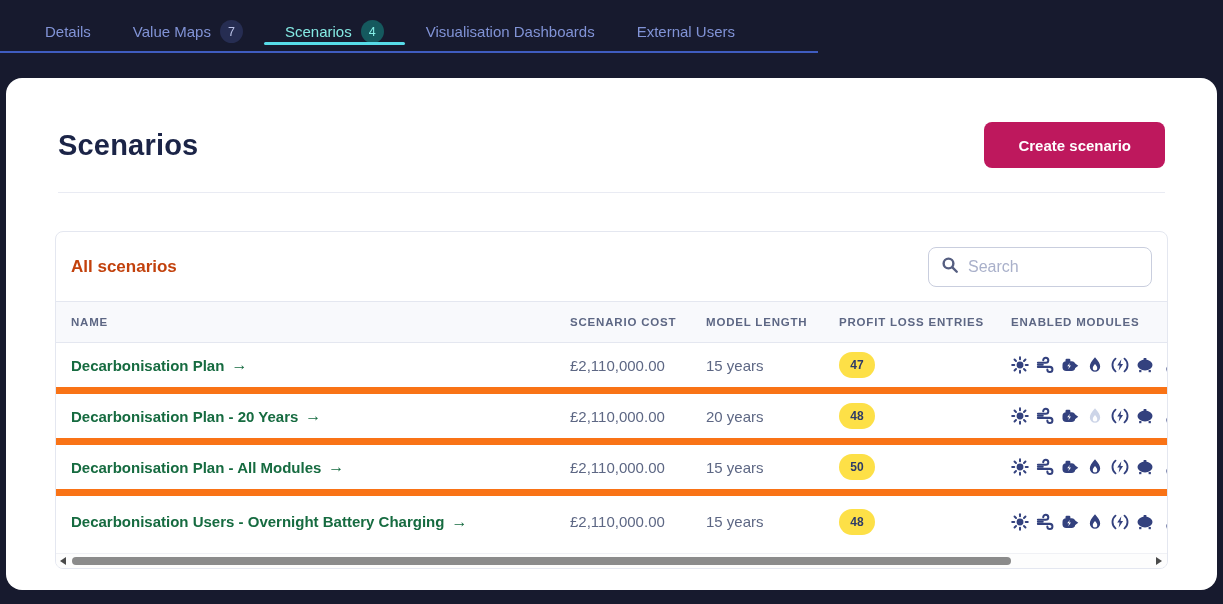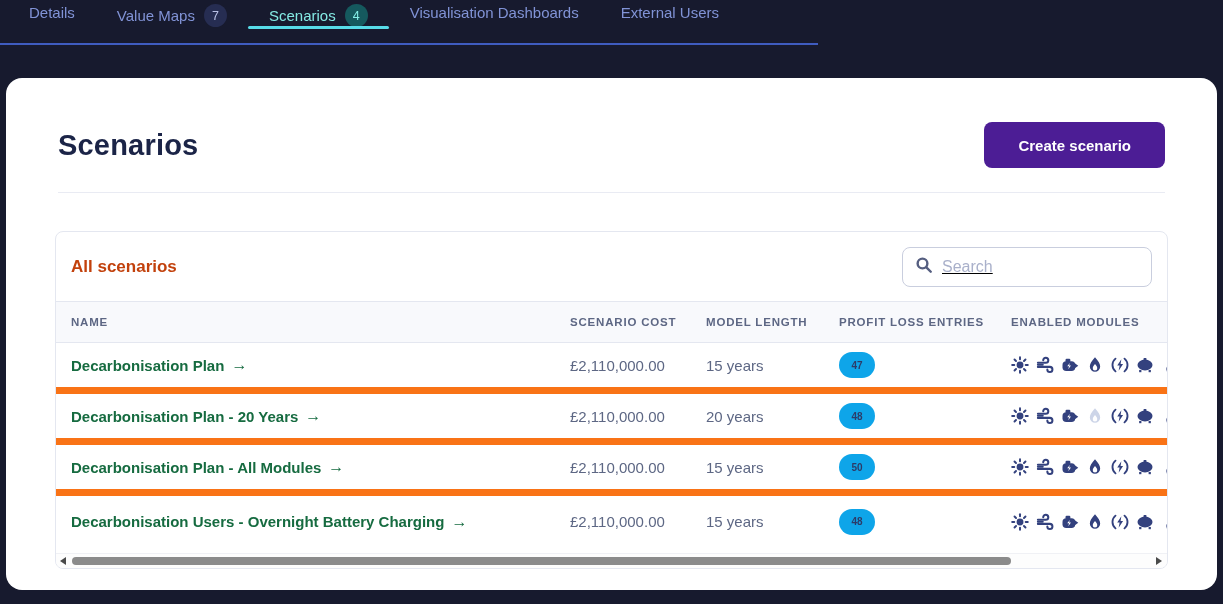--- a/index.html
+++ b/index.html
@@ -5,23 +5,23 @@
   * { margin:0; padding:0; box-sizing:border-box; }
   html,body { width:1223px; height:604px; overflow:hidden; }
   body {
     background:#171a2e;
     font-family:"Liberation Sans", sans-serif;
     position:relative;
   }
 
   
   .topnav {
-    position:absolute; top:4px; left:0; width:818px; height:41px;
+    position:absolute; top:12px; left:0; width:818px; height:41px;
     border-bottom:2px solid #3f5cc0;
-    display:flex; align-items:flex-start; padding-left:8px;
+    display:flex; align-items:center; padding-left:24px;
   }
   .tab {
     display:flex; align-items:center; gap:9px;
     padding:0 21px; cursor:pointer; position:relative;
     color:#8193d6; font-size:15px;
   }
   .tab.active { color:#84e9e3; }
   .tab.active::after {
     content:""; position:absolute; left:0; right:0; bottom:-2px;
     height:3px; background:#57dbe8; border-radius:2px;
@@ -35,41 +35,41 @@
 
   
   .card {
     position:absolute; left:6px; right:6px; top:78px; height:512px;
     background:#ffffff; border-radius:16px;
     padding:44px 46px 0 46px;
   }
   .card-header { display:flex; justify-content:space-between; align-items:center; padding:0 6px 0 6px; }
   .page-title { font-size:29px; font-weight:bold; color:#1b2447; letter-spacing:.2px; }
   .create-btn {
-    background:#4c1d95; color:#ffffff; border:none; border-radius:8px;
+    background:#be185d; color:#ffffff; border:none; border-radius:8px;
     height:46px; padding:0 34px; font-size:15px; font-weight:bold;
     font-family:"Liberation Sans", sans-serif; cursor:pointer;
   }
   .divider { border:none; border-top:1px solid #e9ebf3; margin:24px 6px 0 6px; }
 
   
   .panel {
     margin:38px 3px 0 3px; border:1px solid #e4e7f0; border-radius:8px;
     height:338px; overflow:hidden; display:flex; flex-direction:column;
     background:#fff;
   }
   .panel-head {
     display:flex; justify-content:space-between; align-items:center;
     padding:15px 15px 14px 15px;
   }
   .panel-title { font-size:17px; font-weight:bold; color:#c2410c; }
   .searchbox {
     display:flex; align-items:center; gap:9px;
-    width:250px; height:40px; border:1px solid #c9cede; border-radius:8px;
-    padding:0 12px; background:#fff;text-decoration:underline;
+    width:224px; height:40px; border:1px solid #c9cede; border-radius:8px;
+    padding:0 12px; background:#fff;
   }
   .searchbox input {
     border:none; outline:none; flex:1; font-size:16px; color:#3c4568;
     font-family:"Liberation Sans", sans-serif; background:transparent;
   }
   .searchbox input::placeholder { color:#a9b0ca; }
 
   
   .thead {
     display:flex; align-items:center; height:42px; background:#f8f9fc;
@@ -92,21 +92,21 @@
   .c-entry  { width:172px; }
   .c-mods   { flex:1 1 auto; overflow:hidden; white-space:nowrap; min-width:0; }
   .row-link {
     color:#166b40; font-weight:bold; font-size:15px; text-decoration:none;
     cursor:pointer; display:flex; align-items:center; gap:7px;
   }
   .row-arrow { font-size:16px; }
   .cell-text { color:#5d6784; font-size:15px; }
   .pl-badge {
     min-width:36px; height:26px; border-radius:13px; padding:0 10px;
-    background:#0ea5e9; color:#2d3b68; font-size:10px; font-weight:bold;
+    background:#fde047; color:#2d3b68; font-size:12px; font-weight:bold;
     display:inline-flex; align-items:center; justify-content:center;
   }
   .mods-wrap { display:flex; align-items:center; gap:7px; }
   .mod { width:18px; height:18px; flex:none; display:inline-flex; align-items:center; justify-content:center; }
   .mod svg { display:block; }
   .mod-glyph { font-size:17px; font-weight:bold; line-height:18px; }
 
   
   .hscroll {
     flex:none; height:15px; margin-top:auto;

